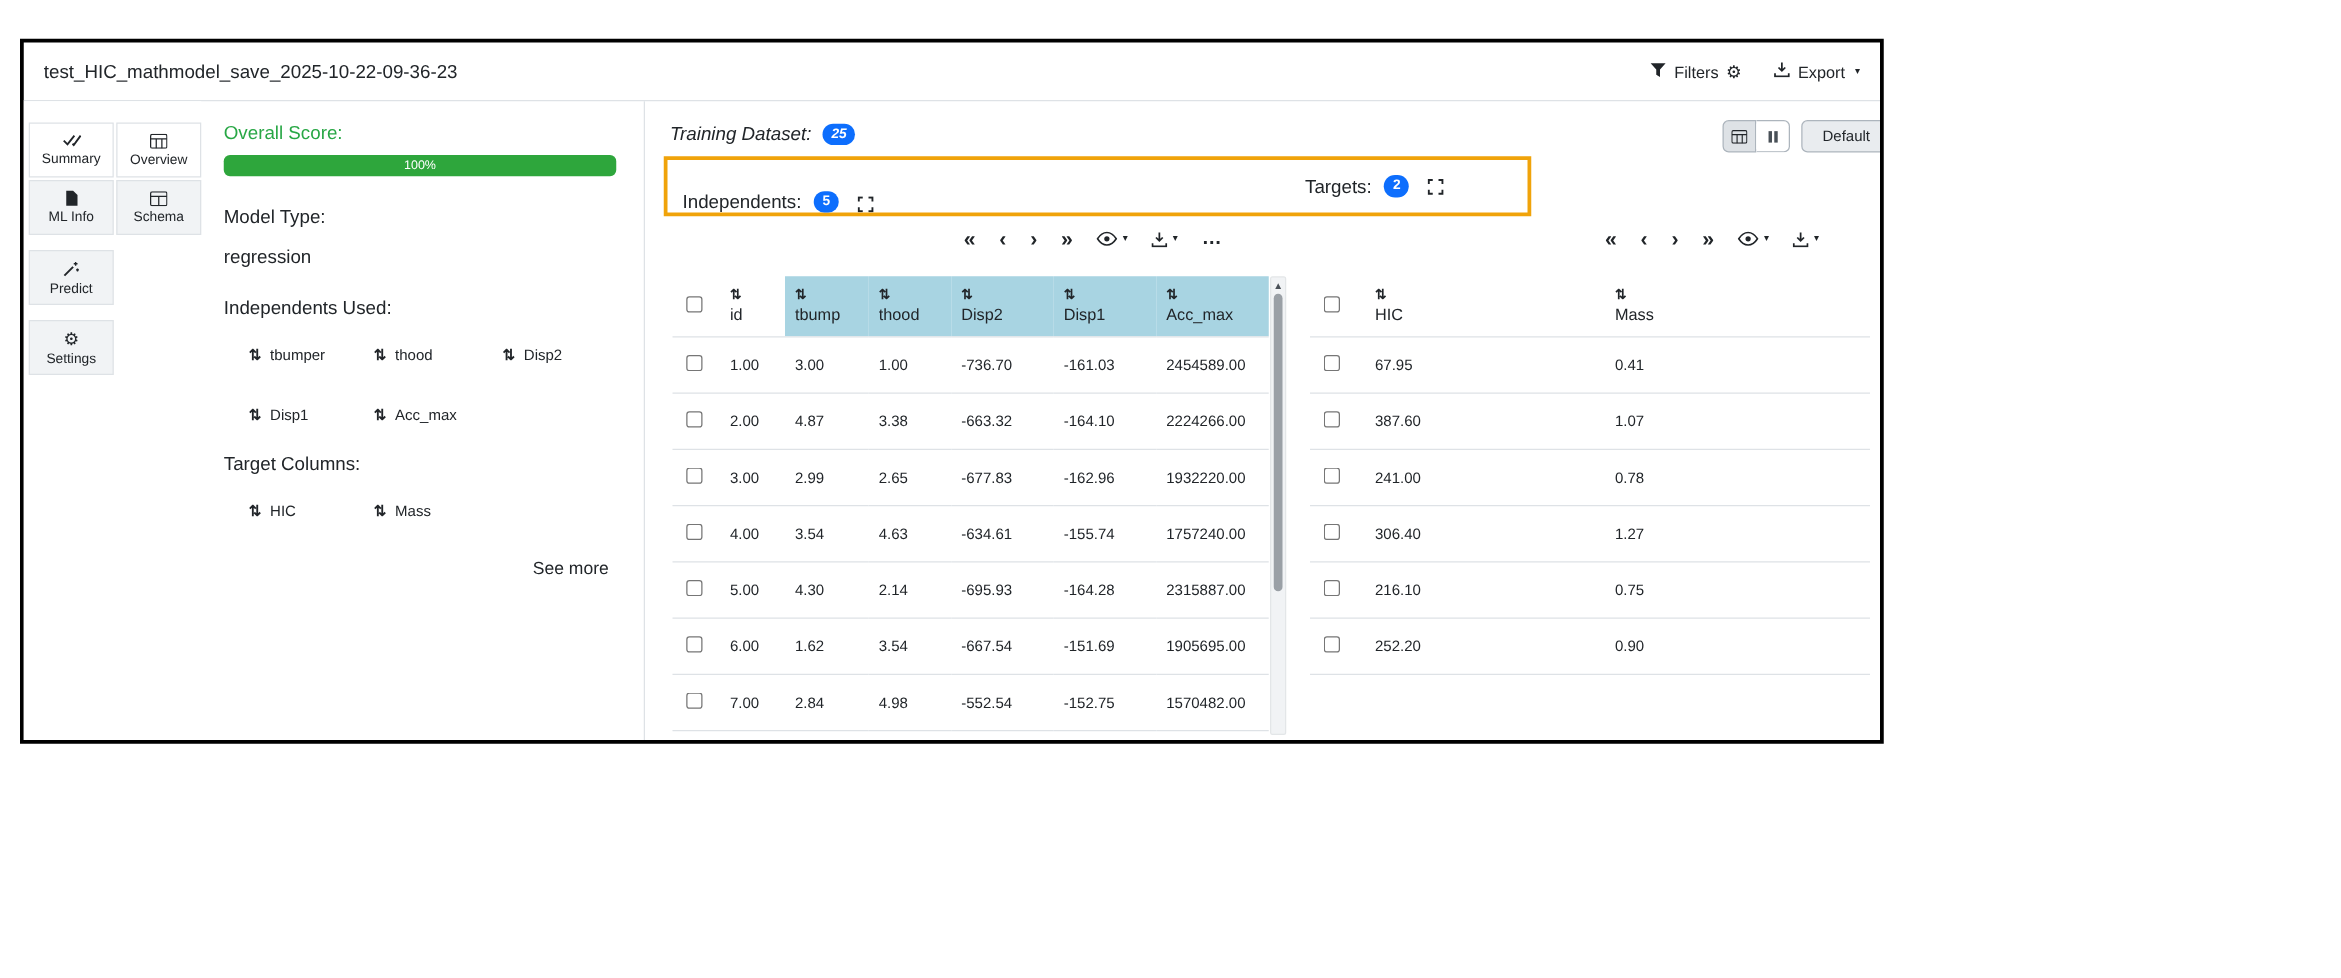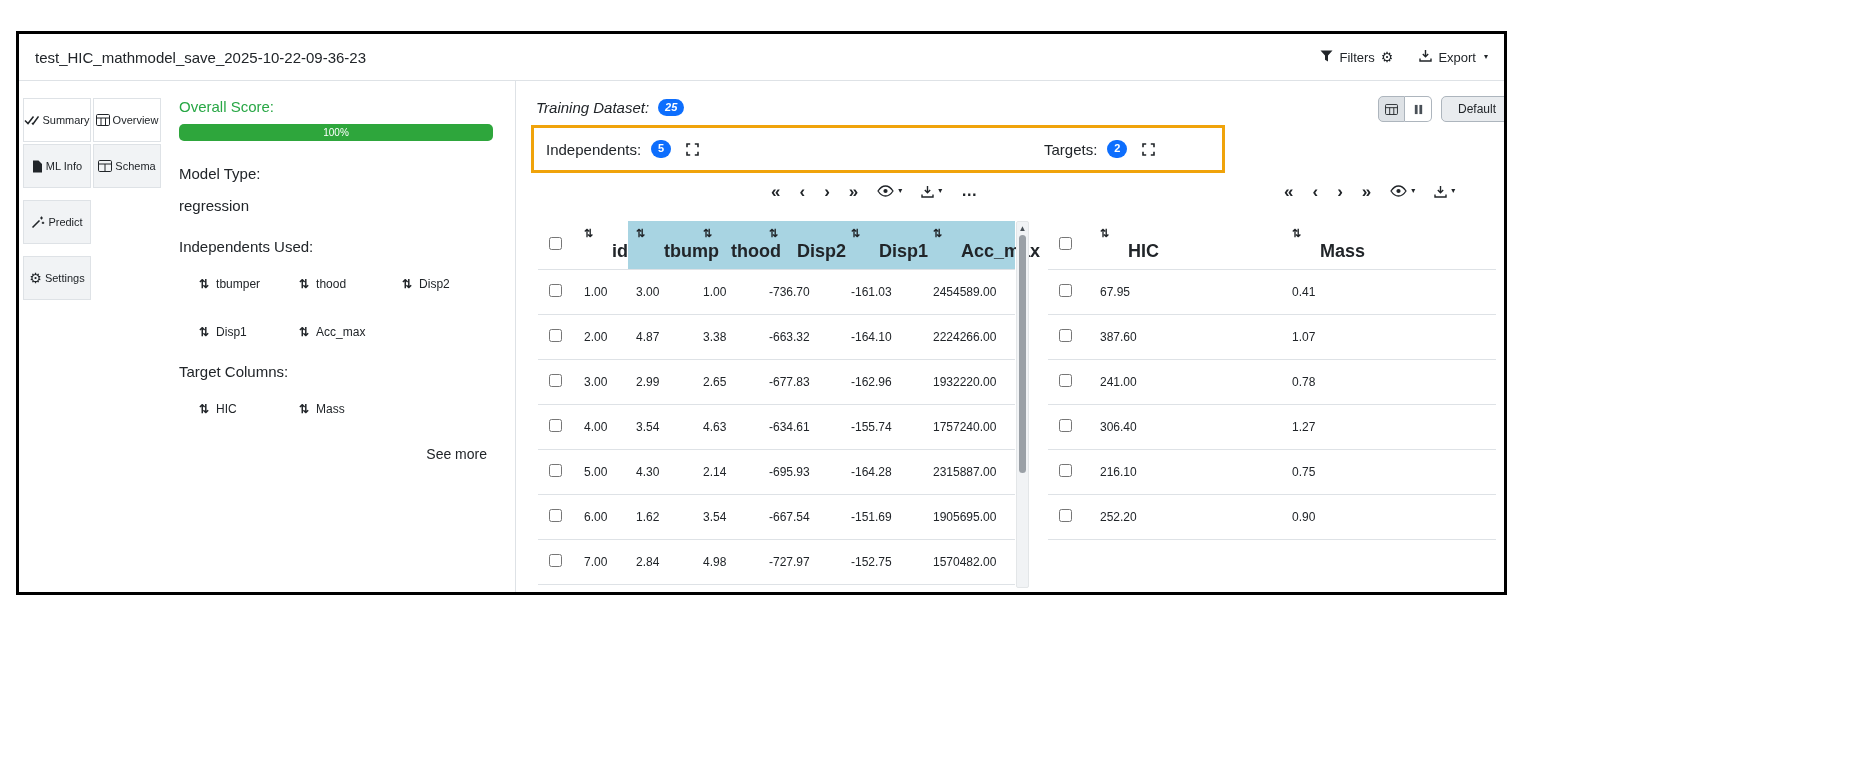--- a/index.html
+++ b/index.html
@@ -11,21 +11,21 @@
   .title { font-size:15px; }
   .tb-right { display:flex; align-items:center; gap:26px; font-size:13px; }
   .tb-item { display:flex; align-items:center; gap:6px; cursor:pointer; }
   .gear { font-size:14px; line-height:1; }
   .caret { font-size:8px; line-height:1; margin-left:2px; }
 
   
   .sidebar { position:absolute; left:0; top:47px; bottom:0; width:142px; background:#fff; }
   .tab-col { position:absolute; top:17px; width:68px; }
   .tab-col.c1 { left:4px; } .tab-col.c2 { left:74px; }
-  .tab { height:44px; border:1px solid #dee2e6; background:#f1f3f5; display:flex; flex-direction:row; align-items:center; justify-content:center; gap:3px; font-size:11px; cursor:pointer; margin-bottom:2px; }
+  .tab { height:44px; border:1px solid #dee2e6; background:#f1f3f5; display:flex; flex-direction:column; align-items:center; justify-content:center; gap:3px; font-size:11px; cursor:pointer; margin-bottom:2px; }
   .tab.active { background:#ffffff; }
   .tab.gap { margin-top:12px; }
   .tab svg { display:block; }
 
   
   .summary { position:absolute; left:142px; top:47px; bottom:0; width:355px; border-right:1px solid #dee2e6; padding:17px 14px 0 18px; }
   .score-label { color:#28a745; font-size:15px; }
   .progress { margin-top:9px; width:314px; height:17px; background:#2ea63c; border-radius:5px; color:#fff; font-size:10px; display:flex; align-items:center; justify-content:center; }
   .f-label { font-size:15px; margin-top:24px; }
   .f-value { font-size:15px; margin-top:15px; }
@@ -41,39 +41,39 @@
 
   .view-toggles { position:absolute; left:862px; top:15px; display:flex; align-items:center; }
   .btn-group { display:flex; }
   .icon-btn { width:27px; height:26px; border:1px solid #adb5bd; background:#fff; display:flex; align-items:center; justify-content:center; cursor:pointer; }
   .icon-btn.first { border-radius:5px 0 0 5px; background:#dee2e6; }
   .icon-btn.second { border-radius:0 5px 5px 0; border-left:none; }
   .pill-btn { height:26px; border:1px solid #adb5bd; border-radius:5px; background:#e9ecef; font-size:12px; padding:0 16px; margin-left:9px; display:flex; align-items:center; cursor:pointer; white-space:nowrap;text-align:center; }
 
   .orange-box { position:absolute; left:15px; top:44px; width:694px; height:48px; border:3px solid #f0a30a; background:#fff; }
   .ob-group { position:absolute; top:0; bottom:0; display:flex; align-items:center; gap:10px; font-size:15px; }
-  .ob-ind { left:12px; } .ob-tgt { left:510px; }
+  .ob-ind { left:12px;align-items:flex-end; } .ob-tgt { left:510px; }
   .expand-icon { display:flex; margin-left:5px; cursor:pointer; }
 
   .pagination { position:absolute; top:97px; height:26px; display:flex; align-items:center; gap:19px; }
   .pg-left { left:255px; } .pg-right { left:768px; }
   .pg-btn { font-size:17px; font-weight:600; cursor:pointer; line-height:1; }
   .pg-icon { display:flex; align-items:center; gap:2px; cursor:pointer; }
   .pg-more { font-size:16px; font-weight:700; cursor:pointer; }
 
   .dtable { position:absolute; top:140px; }
   .dtable.left { left:22px; width:477px; }
   .dtable.right { left:532px; width:448px; }
   table { border-collapse:collapse; width:100%; table-layout:fixed; }
   th, td { text-align:left; padding:0 8px; border-bottom:1px solid #dee2e6; font-size:12px; }
   td { height:45px; }
   thead th { height:48px; vertical-align:middle; }
   th.hl { background:#a8d4e2; }
   .th-inner { display:flex; flex-direction:column; align-items:flex-start; gap:2px; }
-  .th-name { font-weight:700; font-size:18px;margin-left:28px; }
+  .th-name { font-weight:400; font-size:13px; }
   .sort-g { font-size:11px; font-weight:700; line-height:1; }
   td.cb, th.cb { padding-left:11px; }
   input[type="checkbox"] { width:13px; height:13px; margin:0; }
 
   .scrollbar { position:absolute; left:500px; top:140px; width:13px; height:367px; background:#f1f3f5; border:1px solid #e3e6e8; border-radius:2px; }
   .sb-up { position:absolute; top:2px; left:0; right:0; text-align:center; font-size:8px; color:#495057; }
   .sb-thumb { position:absolute; top:13px; left:2px; width:7px; height:238px; background:#9aa0a6; border-radius:4px; cursor:grab; }
 </style>
 </head>
 <body>
@@ -392,21 +392,21 @@
               <td>3.54</td>
               <td>-667.54</td>
               <td>-151.69</td>
               <td>1905695.00</td>
             </tr>
           <tr>
               <td class="cb"><input type="checkbox" style=""></td>
               <td>7.00</td>
               <td>2.84</td>
               <td>4.98</td>
-              <td>-727.97</td>
+              <td>-552.54</td>
               <td>-152.75</td>
               <td>1570482.00</td>
             </tr>
         </tbody>
       </table>
     </div>
 
     <div class="scrollbar">
       <div class="sb-up">▲</div>
       <div class="sb-thumb"></div>

